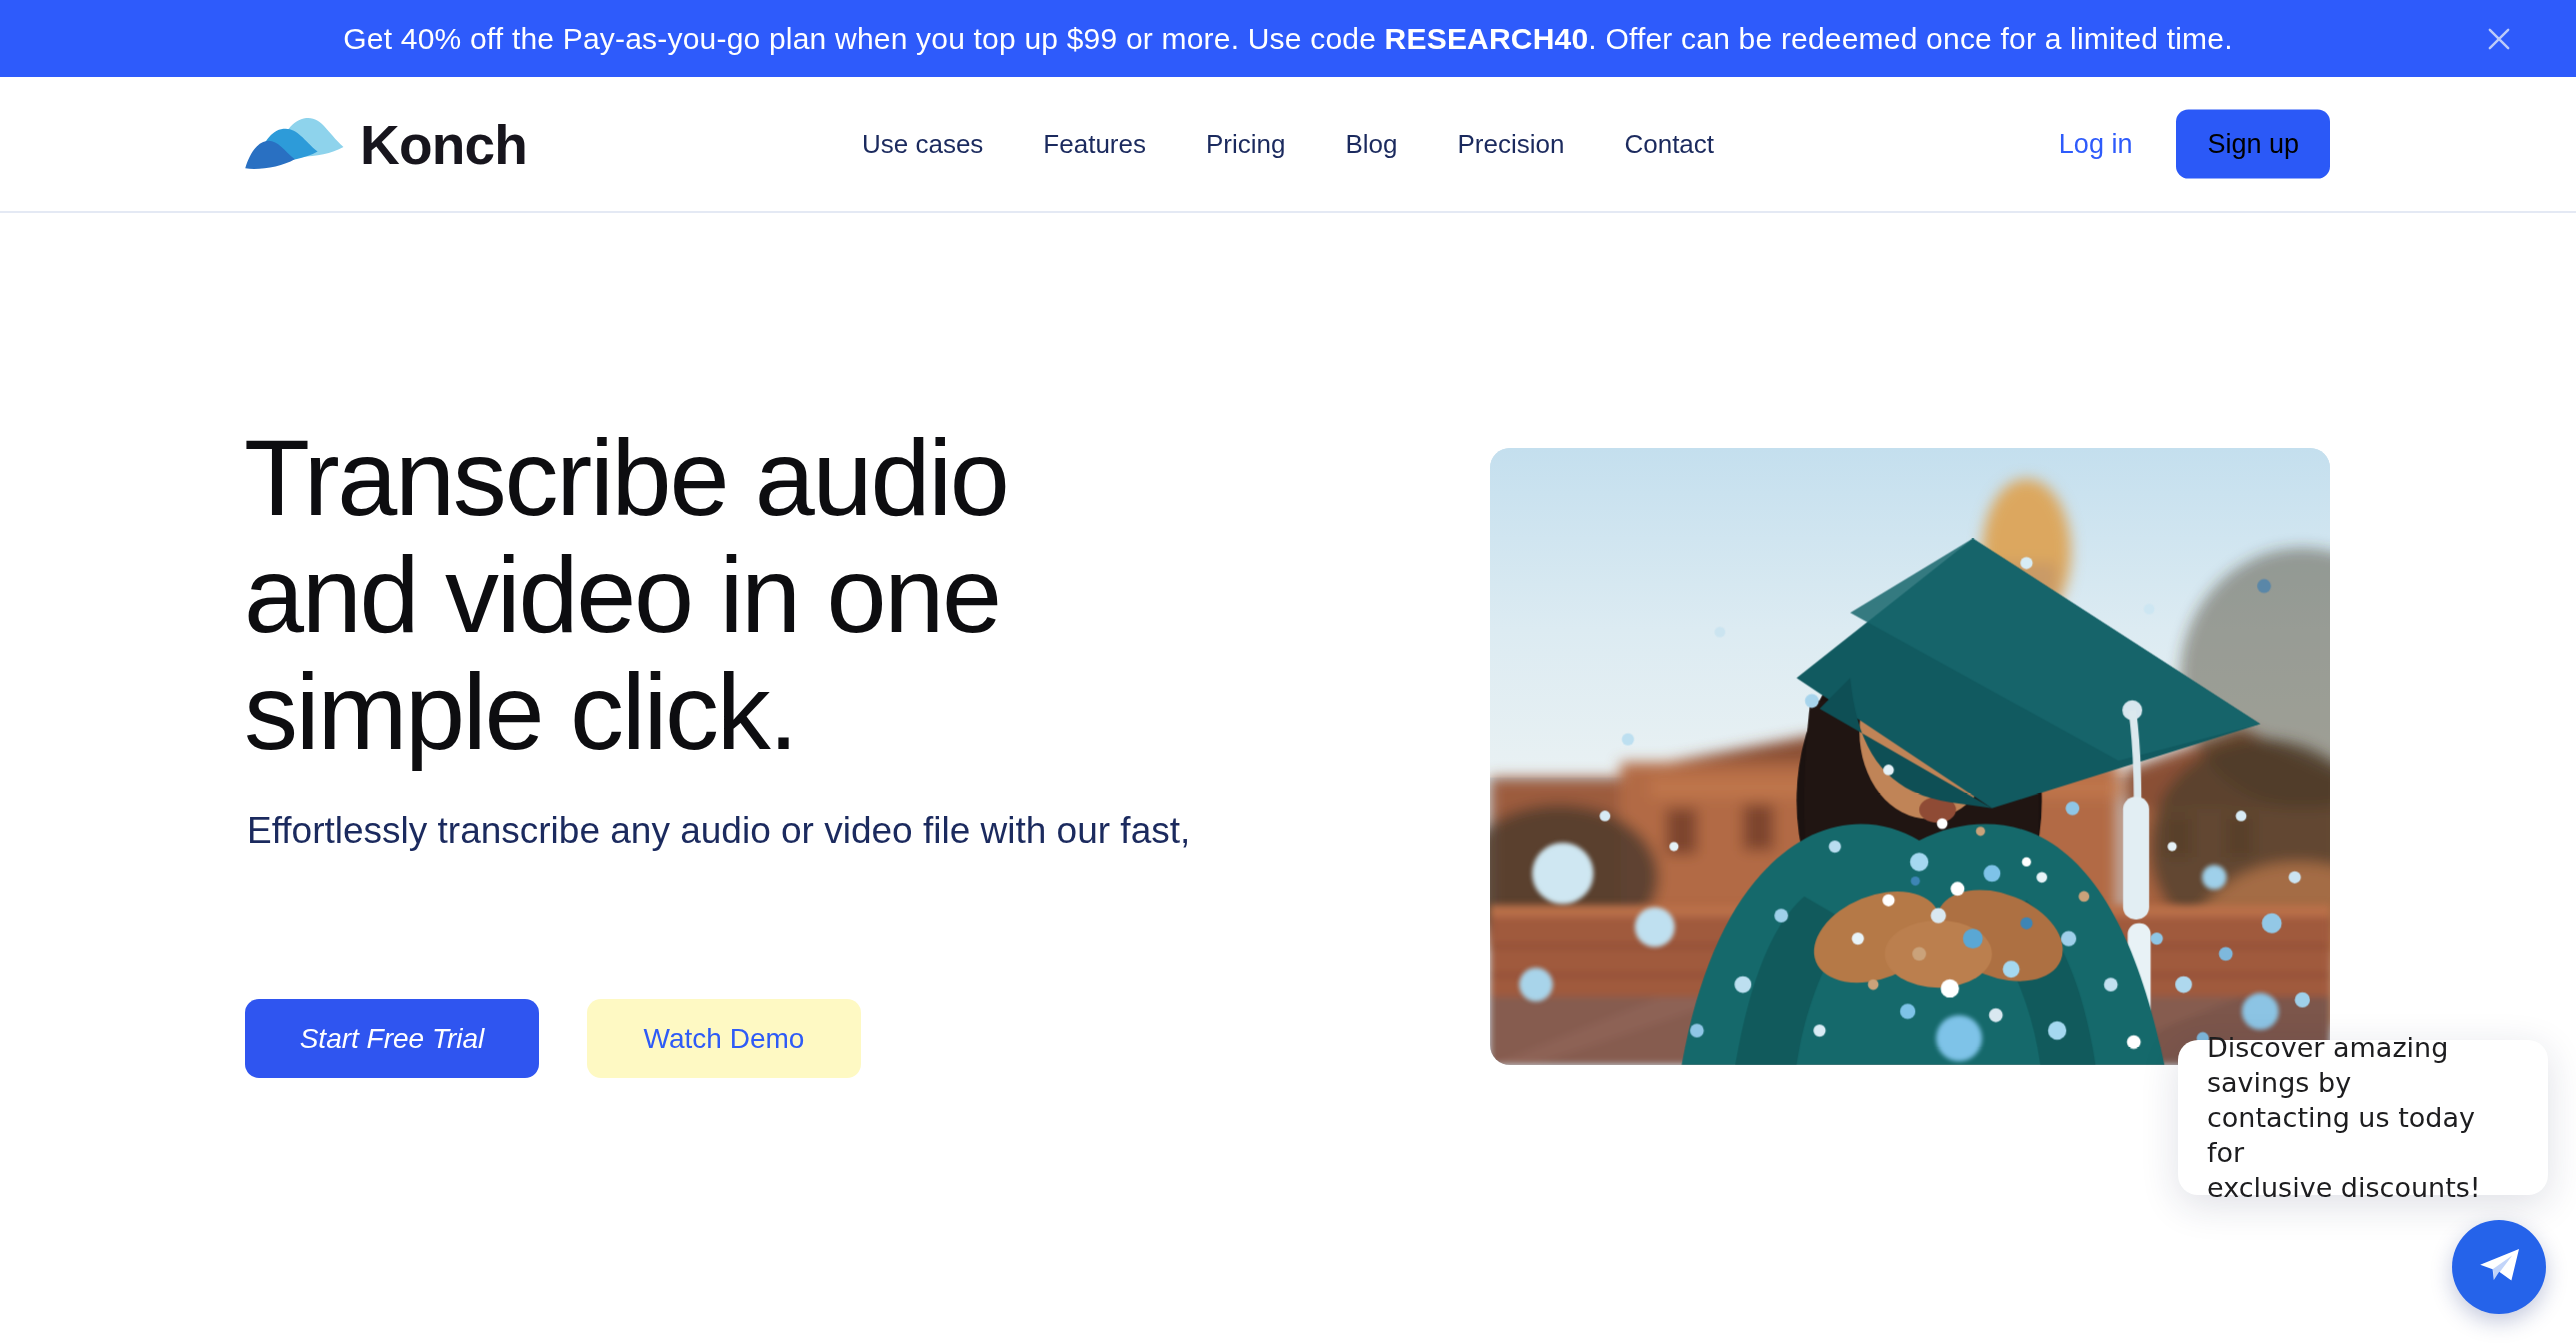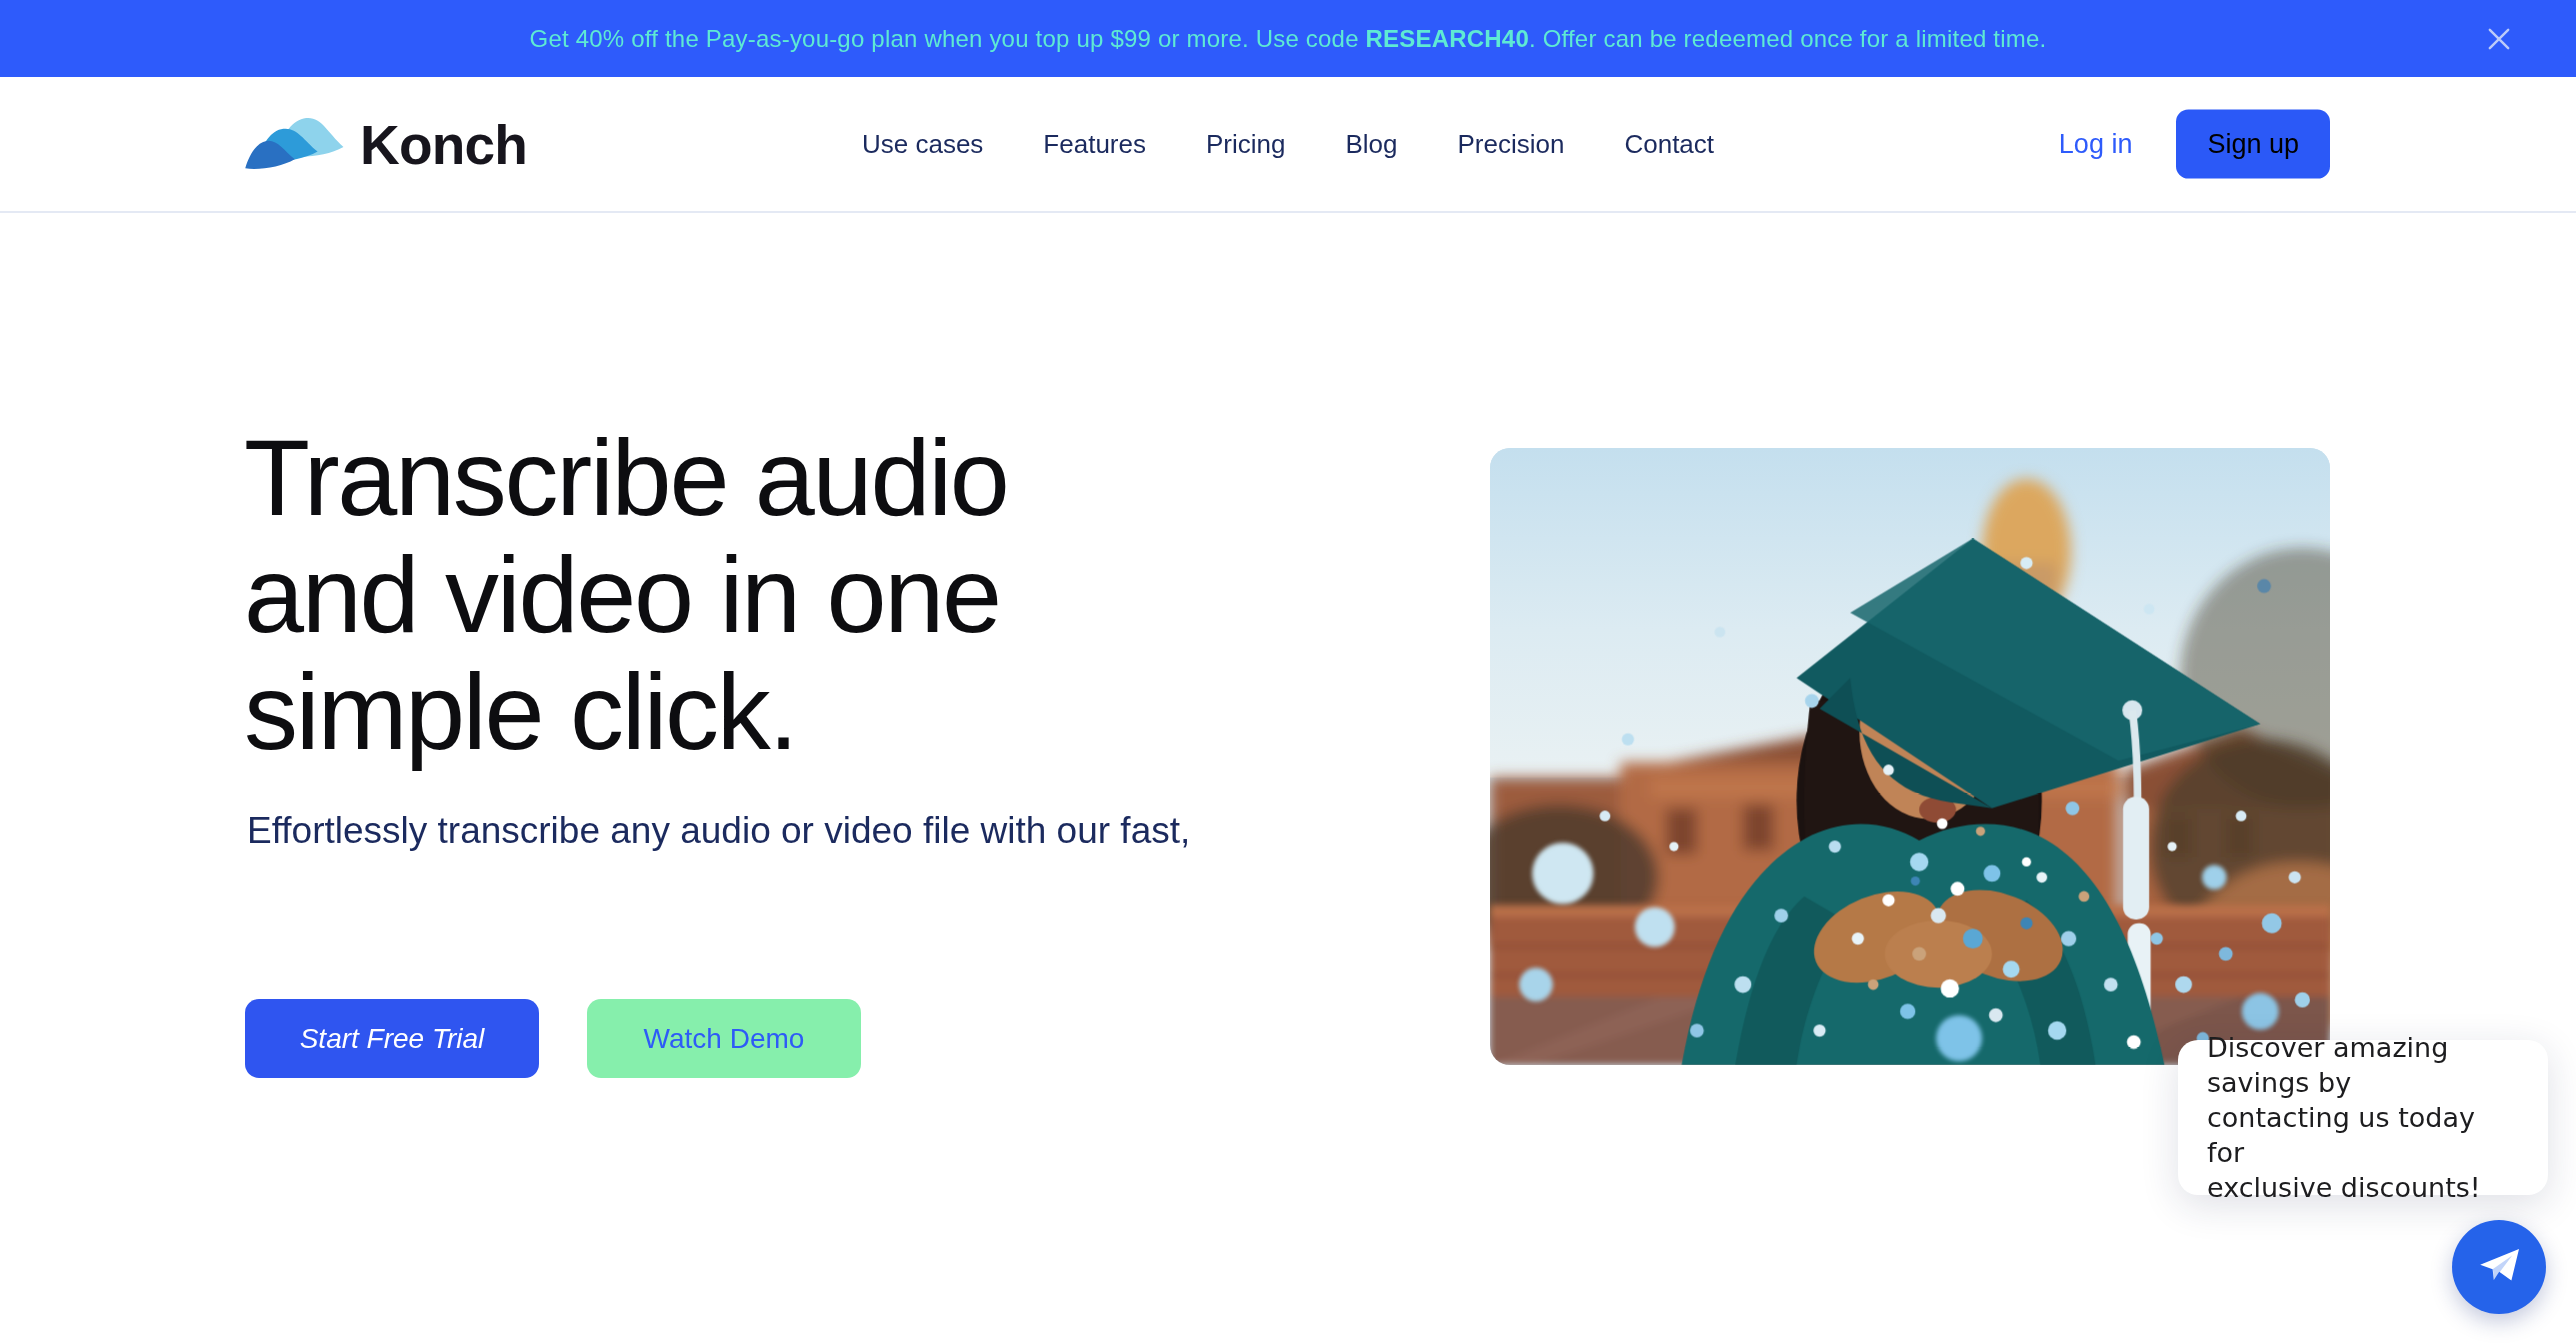--- a/index.html
+++ b/index.html
@@ -6,23 +6,23 @@
   html, body { background: #ffffff; }
   body {
     width: 2576px; height: 1343px;
     position: relative; overflow: hidden;
     font-family: "Liberation Sans", sans-serif;
   }
 
   
   .banner {
     position: absolute; top: 0; left: 0; width: 2576px; height: 77px;
-    background: #2e5bfb; color: #5eead4;
+    background: #2e5bfb; color: #ffffff;
     display: flex; align-items: center; justify-content: center;
-    font-size: 24px; letter-spacing: 0.2px;
+    font-size: 30px; letter-spacing: 0.2px;
   }
   .banner b { font-weight: 700; }
   .banner-close {
     position: absolute; right: 60px; top: 21.5px; width: 35px; height: 35px;
     display: flex; align-items: center; justify-content: center;
     cursor: pointer; background: transparent; border: none;
   }
 
   
   .header {
@@ -65,21 +65,21 @@
   .hero-sub {
     position: absolute; left: 247px; top: 804px;
     font-size: 37px; line-height: 54px; color: #1b2a5e;
   }
   .hero-sub span { display: block; }
   .cta-row { position: absolute; left: 245px; top: 999px; display: flex; gap: 48px; }
   .btn { height: 79px; border: none; border-radius: 14px; font-size: 28px;
          font-family: "Liberation Sans", sans-serif;
          display: flex; align-items: center; justify-content: center; cursor: pointer; }
   .btn-primary { width: 294px; background: #2f55f0; color: #ffffff; font-style: italic; }
-  .btn-secondary { width: 274px; background: #86efac; color: #2e5bf7; }
+  .btn-secondary { width: 274px; background: #fef9c3; color: #2e5bf7; }
 
   
   .hero-image {
     position: absolute; left: 1490px; top: 448px; width: 840px; height: 617px;
     border-radius: 20px; overflow: hidden; background: #cfe3ee;
   }
   .hero-image svg { display: block; width: 100%; height: 100%; }
 
   
   .chat-tooltip {

